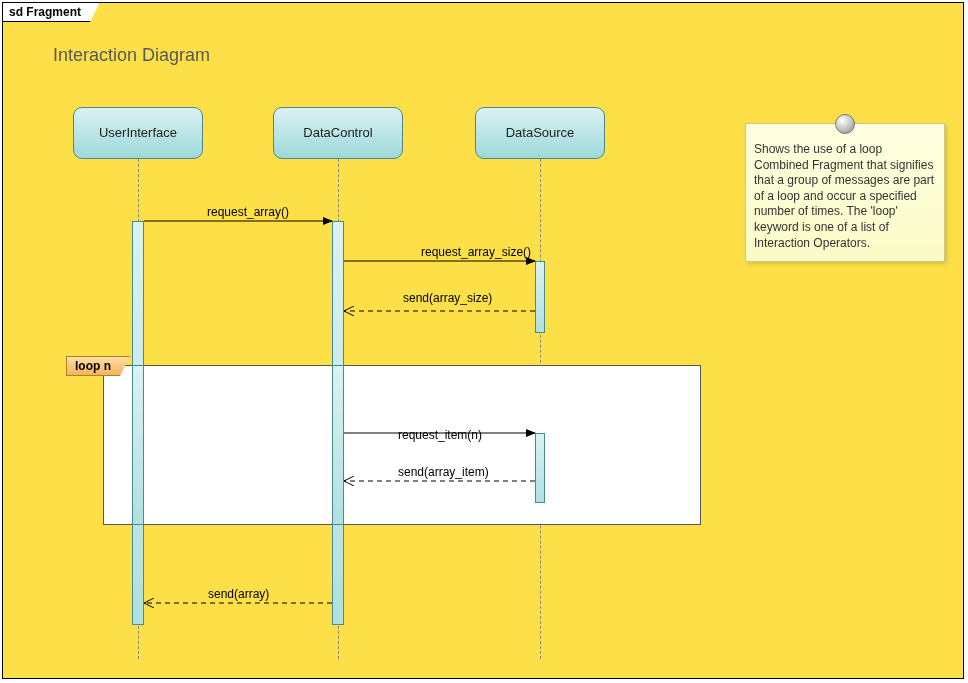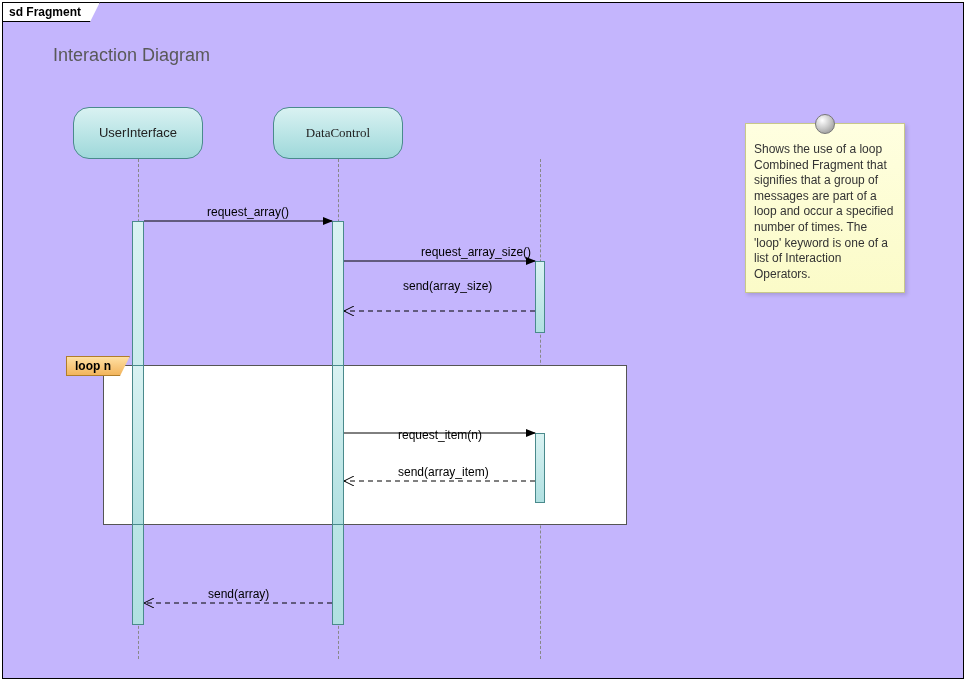--- a/index.html
+++ b/index.html
@@ -12,21 +12,21 @@
     height: 683px;
     position: relative;
   }
   .frame {
     position: absolute;
     left: 2px;
     top: 2px;
     width: 962px;
     height: 677px;
     border: 1px solid #000;
-    background: #c4b5fd;
+    background: #fde047;
   }
   .frame-tab {
     position: absolute;
     left: -1px;
     top: -1px;
     border: 1px solid #000;
     background: #fff;
     font-size: 12px;
     font-weight: bold;
     padding: 2px 18px 2px 6px;
@@ -47,21 +47,21 @@
     top: 0;
     width: 962px;
     height: 676px;
   }
   .lifeline-head {
     position: absolute;
     width: 130px;
     height: 52px;
     background: linear-gradient(to bottom, #d9f2f2, #9ed8da);
     border: 1px solid #4a8a8c;
-    border-radius: 16px;
+    border-radius: 9px;
     text-align: center;
     font-size: 13px;
     color: #222;
     line-height: 50px;
   }
   .dash-line {
     position: absolute;
     width: 0;
     border-left: 1px dashed #888;
   }
@@ -90,21 +90,21 @@
     top: -10px;
     background: linear-gradient(to bottom, #ffe0a3, #f2b45c);
     border: 1px solid #b07d2a;
     font-size: 12px;
     font-weight: bold;
     padding: 2px 18px 2px 8px;
     clip-path: polygon(0 0, 100% 0, calc(100% - 10px) 100%, 0 100%);
   }
   .note {
     position: absolute;
-    width: 160px;
+    width: 200px;
     background: linear-gradient(to bottom, #ffffe0, #fbfbc8);
     border: 1px solid #c8c88a;
     box-shadow: 2px 2px 4px rgba(0,0,0,0.15);
     font-size: 12px;
     color: #333;
     padding: 18px 8px 10px 8px;
     line-height: 1.3;
   }
   .pin {
     position: absolute;
@@ -122,34 +122,37 @@
 <body>
 
 <div class="frame">
   <div class="frame-tab">sd Fragment</div>
 
   <div class="title">Interaction Diagram</div>
 
   <div class="lifeline-head" style="left:70px; top:104px;">
     <span>UserInterface</span>
   </div>
-  <div class="lifeline-head" style="left:270px; top:104px;font-family:Liberation Serif, serif;">
+  <div class="lifeline-head" style="left:270px; top:104px;">
     <span>DataControl</span>
+  </div>
+  <div class="lifeline-head" style="left:472px; top:104px;">
+    <span>DataSource</span>
   </div>
 
   <div class="dash-line" style="left:135px; top:156px; height:500px;"></div>
   <div class="dash-line" style="left:335px; top:156px; height:500px;"></div>
   <div class="dash-line" style="left:537px; top:156px; height:500px;"></div>
 
   <div class="activation" style="left:129px; top:218px; height:404px;"></div>
   <div class="activation" style="left:329px; top:218px; height:404px;"></div>
   <div class="activation small" style="left:532px; top:258px; height:72px;"></div>
   <div class="activation small" style="left:532px; top:430px; height:70px;"></div>
 
-  <div class="loop-frag" style="left:100px; top:362px; width:524px; height:160px;">
+  <div class="loop-frag" style="left:100px; top:362px; width:598px; height:160px;">
     <div class="loop-tab">loop n</div>
   </div>
 
   <div class="activation" style="left:129px; top:362px; height:160px;"></div>
   <div class="activation" style="left:329px; top:362px; height:160px;"></div>
   <div class="activation small" style="left:532px; top:430px; height:70px;"></div>
 
   <svg class="canvas" width="962" height="676">
     <defs>
       <marker id="arrow-solid" markerWidth="10" markerHeight="8" refX="9" refY="4" orient="auto">
@@ -168,21 +171,21 @@
 
     <line x1="341" y1="430" x2="532" y2="430" stroke="#000" stroke-width="1" marker-end="url(#arrow-solid)"></line>
 
     <line x1="532" y1="478" x2="341" y2="478" stroke="#000" stroke-width="1" stroke-dasharray="5,4" marker-end="url(#arrow-open)"></line>
 
     <line x1="329" y1="600" x2="141" y2="600" stroke="#000" stroke-width="1" stroke-dasharray="5,4" marker-end="url(#arrow-open)"></line>
   </svg>
 
   <div class="msg-label" style="left:192px; top:202px;margin-left:12px;">request_array()</div>
   <div class="msg-label" style="left:380px; top:242px;padding-left:38px;">request_array_size()</div>
-  <div class="msg-label" style="left:400px; top:276px;">send(array_size)</div>
+  <div class="msg-label" style="left:400px; top:288px;">send(array_size)</div>
   <div class="msg-label" style="left:395px; top:425px;">request_item(n)</div>
   <div class="msg-label" style="left:395px; top:462px;">send(array_item)</div>
   <div class="msg-label" style="left:205px; top:584px;">send(array)</div>
 
   <div class="note" style="left:742px; top:120px;">
     <div class="pin"></div>
     <span>Shows the use of a loop Combined Fragment that signifies that a group of messages are part of a loop and occur a specified number of times. The 'loop' keyword is one of a list of Interaction Operators.</span>
   </div>
 
 </div>

